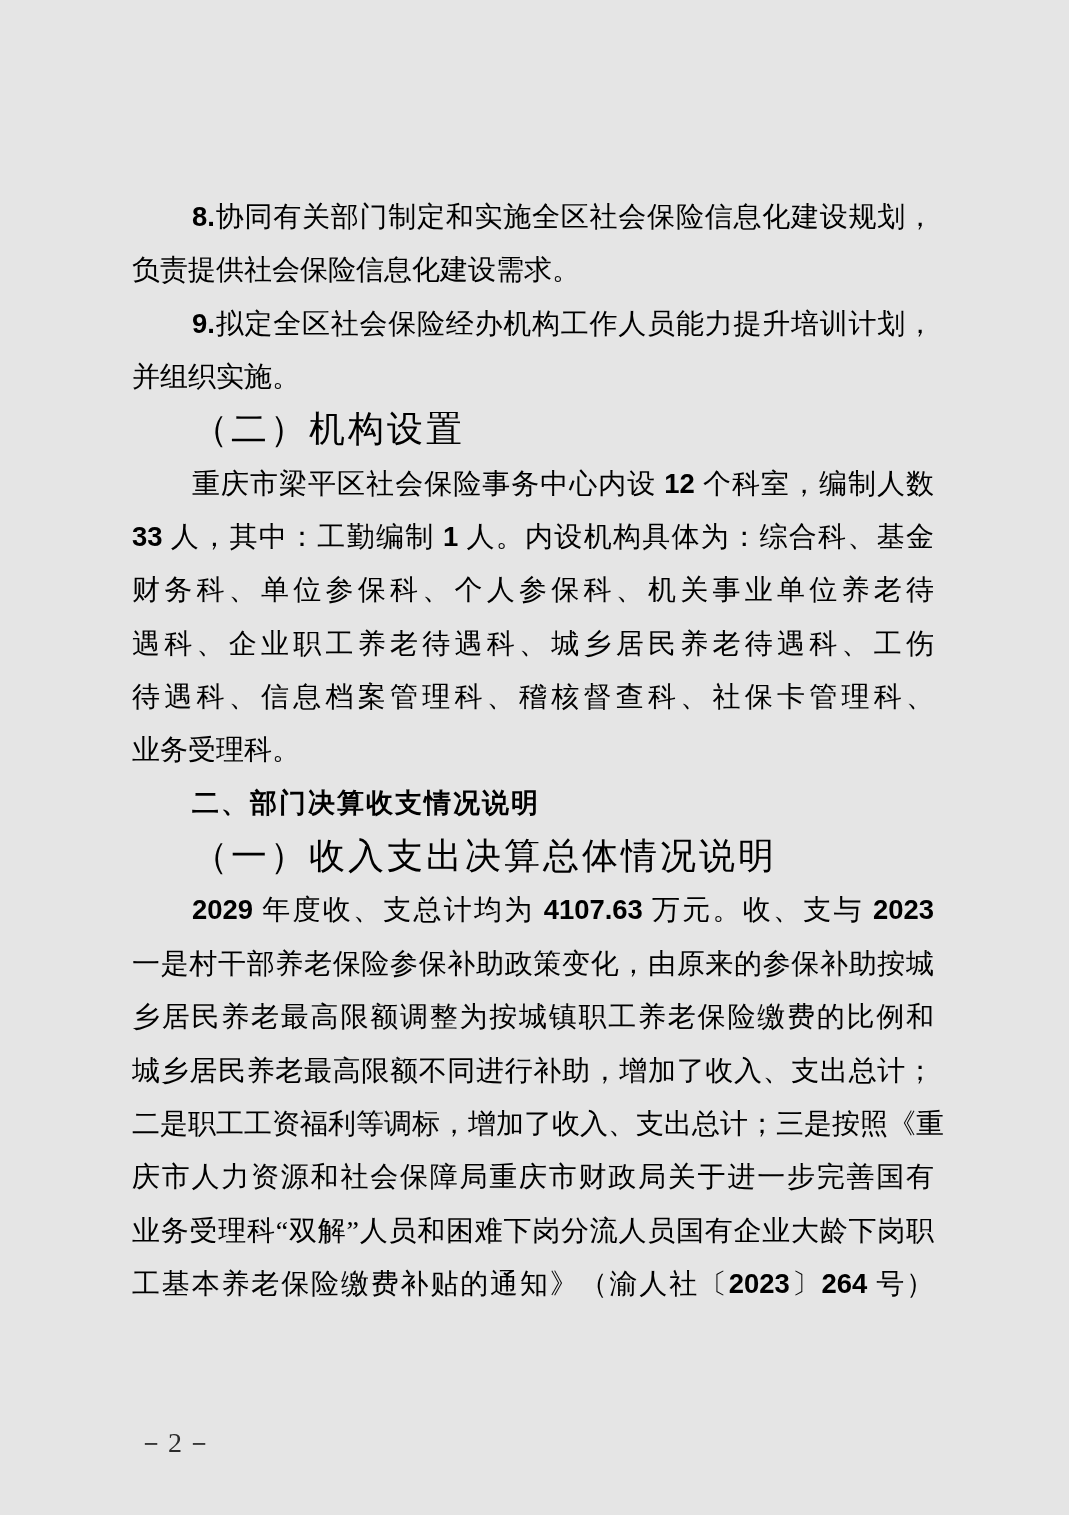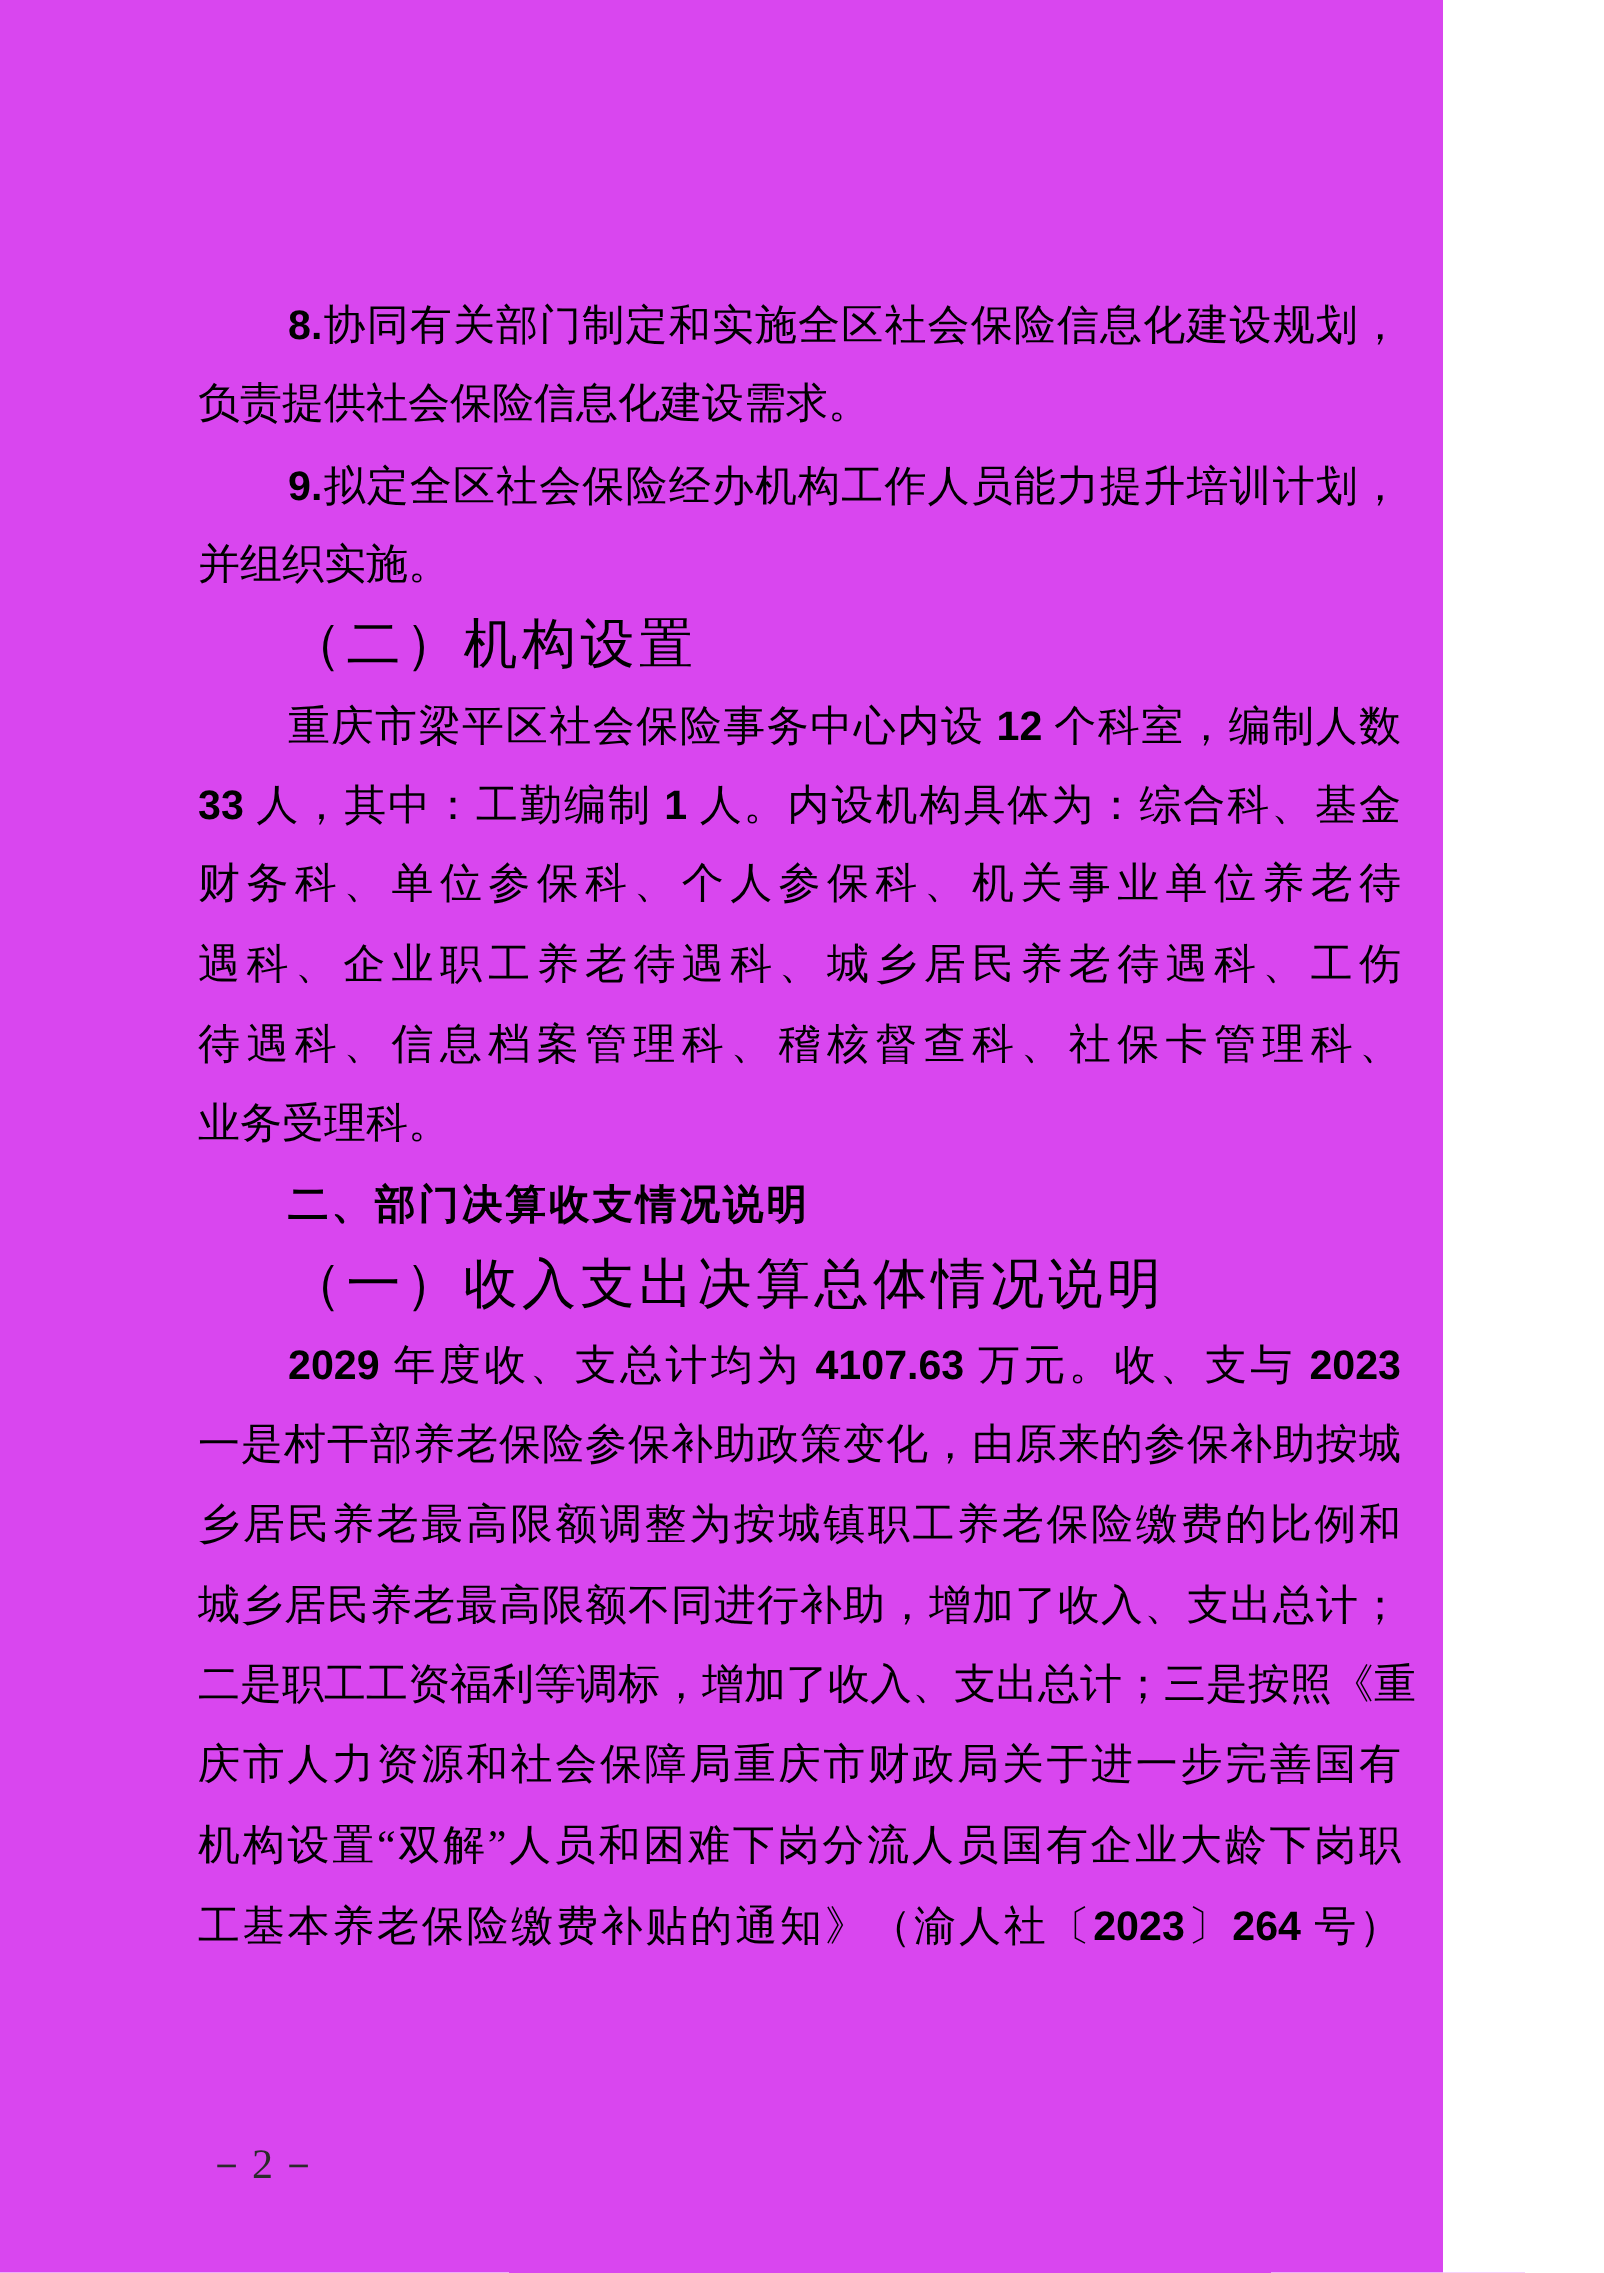--- a/index.html
+++ b/index.html
@@ -2,23 +2,23 @@
 <html><head>
 <meta charset="utf-8">
 <style>
   html, body {
     margin: 0;
     padding: 0;
     background: #ffffff;
   }
   .page {
     position: relative;
-    width: 962px;
+    width: 1069px;
     height: 1515px;
-    background: #d946ef;
+    background: #e5e5e5;
     overflow: hidden;
     color: #000;
     font-family: "Liberation Serif", "DejaVu Serif", serif;
   }
   .doc {
     position: absolute;
     left: 132px;
     top: 190px;
     width: 802px;
   }
@@ -86,19 +86,19 @@
       <div class="line body justify">待遇科、信息档案管理科、稽核督查科、社保卡管理科、</div>
       <div class="line body">业务受理科。</div>
       <div class="line heiti indent">二、部门决算收支情况说明</div>
       <div class="line kaiti indent">（一）收入支出决算总体情况说明</div>
       <div class="line body indent justify"><span class="num">2029</span> 年度收、支总计均为 <span class="num">4107.63</span> 万元。收、支与 <span class="num">2023</span></div>
       <div class="line body justify">一是村干部养老保险参保补助政策变化，由原来的参保补助按城</div>
       <div class="line body justify">乡居民养老最高限额调整为按城镇职工养老保险缴费的比例和</div>
       <div class="line body justify">城乡居民养老最高限额不同进行补助，增加了收入、支出总计；</div>
       <div class="line body justify">二是职工工资福利等调标，增加了收入、支出总计；三是按照《重</div>
       <div class="line body justify">庆市人力资源和社会保障局重庆市财政局关于进一步完善国有</div>
-      <div class="line body justify">机构设置“双解”人员和困难下岗分流人员国有企业大龄下岗职</div>
+      <div class="line body justify">业务受理科“双解”人员和困难下岗分流人员国有企业大龄下岗职</div>
       <div class="line body justify">工基本养老保险缴费补贴的通知》（渝人社〔<span class="num">2023</span>〕<span class="num">264</span> 号）</div>
     </main>
   <footer class="page-footer">
     <span class="page-number">－2－</span>
   </footer>
 </div>
 
 </body></html>

